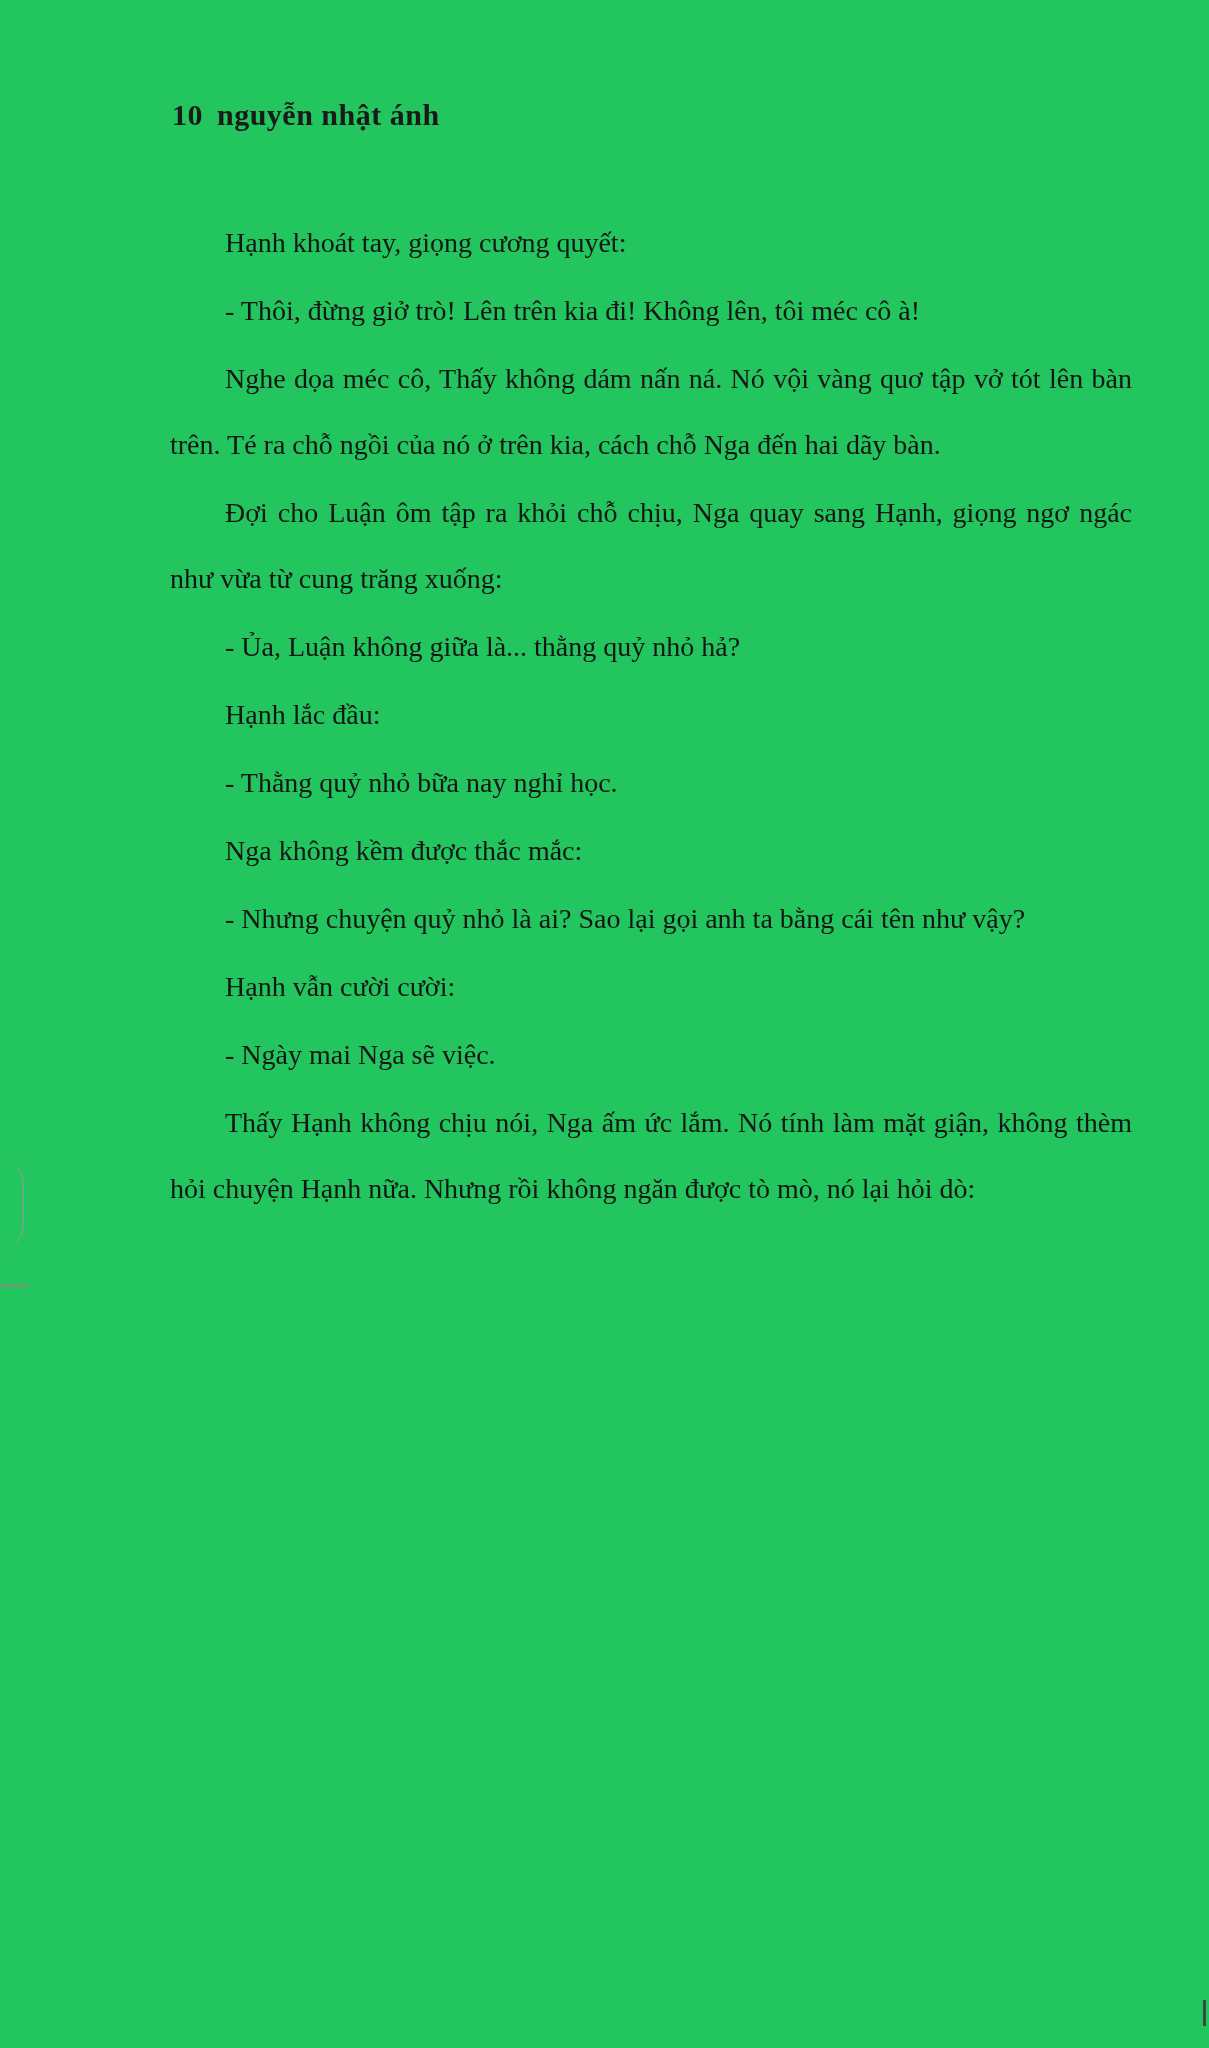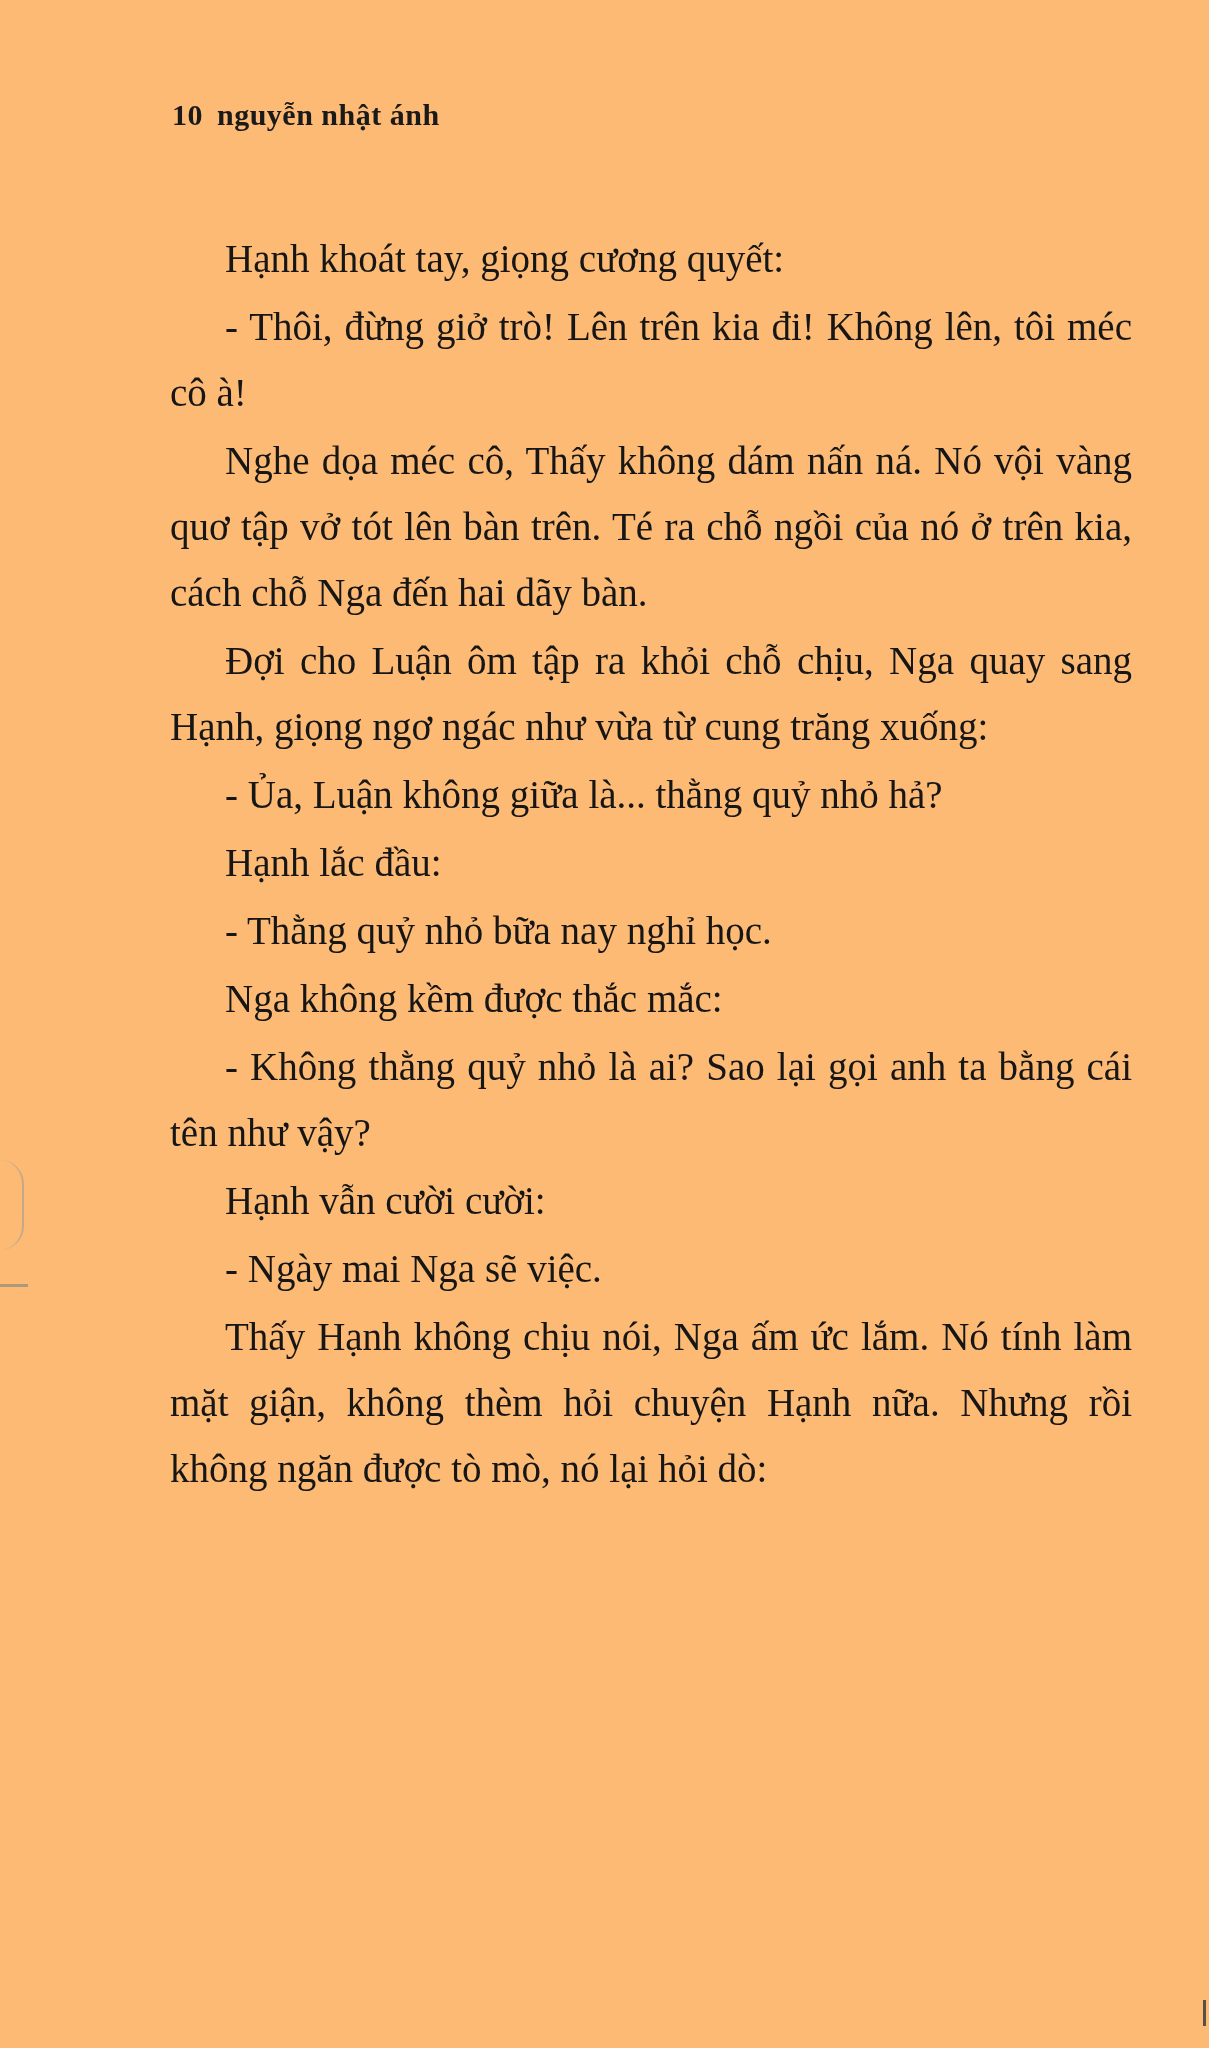--- a/index.html
+++ b/index.html
@@ -10,43 +10,43 @@
   body {
     width: 1209px;
     height: 2048px;
     position: relative;
     overflow: hidden;
     background: #fdfdfd;
   }
   .page {
     position: absolute;
     inset: 0;
-    background: #fdba74;
+    background: #22c55e;
   }
   .running-head {
     position: absolute;
     left: 172px;
     top: 98px;
     font-family: "Liberation Serif", "DejaVu Serif", serif;
     font-size: 30px;
     font-weight: bold;
     color: #1a1a1a;
     letter-spacing: 0.5px;
     white-space: nowrap;
   }
   .running-head .page-num {
     margin-right: 14px;
   }
   .body-text {
     position: absolute;
     left: 170px;
-    top: 226px;
+    top: 210px;
     width: 962px;
     font-family: "Liberation Serif", "DejaVu Serif", serif;
-    font-size: 39px;
+    font-size: 28px;
     line-height: 66px;
     color: #161616;
   }
   .body-text p {
     margin: 0 0 0 0;
     text-indent: 55px;
     text-align: justify;
     padding-bottom: 2px;
   }
   .scan-mark-left {
@@ -89,21 +89,21 @@
 
   <div class="body-text">
     <p>Hạnh khoát tay, giọng cương quyết:</p>
     <p>- Thôi, đừng giở trò! Lên trên kia đi! Không lên, tôi méc cô à!</p>
     <p>Nghe dọa méc cô, Thấy không dám nấn ná. Nó vội vàng quơ tập vở tót lên bàn trên. Té ra chỗ ngồi của nó ở trên kia, cách chỗ Nga đến hai dãy bàn.</p>
     <p>Đợi cho Luận ôm tập ra khỏi chỗ chịu, Nga quay sang Hạnh, giọng ngơ ngác như vừa từ cung trăng xuống:</p>
     <p>- Ủa, Luận không giữa là... thằng quỷ nhỏ hả?</p>
     <p>Hạnh lắc đầu:</p>
     <p>- Thằng quỷ nhỏ bữa nay nghỉ học.</p>
     <p>Nga không kềm được thắc mắc:</p>
-    <p>- Không thằng quỷ nhỏ là ai? Sao lại gọi anh ta bằng cái tên như vậy?</p>
+    <p>- Nhưng chuyện quỷ nhỏ là ai? Sao lại gọi anh ta bằng cái tên như vậy?</p>
     <p>Hạnh vẫn cười cười:</p>
     <p>- Ngày mai Nga sẽ việc.</p>
     <p>Thấy Hạnh không chịu nói, Nga ấm ức lắm. Nó tính làm mặt giận, không thèm hỏi chuyện Hạnh nữa. Nhưng rồi không ngăn được tò mò, nó lại hỏi dò:</p>
   </div>
 
   <div class="scan-mark-left"></div>
   <div class="scan-mark-left-dash"></div>
   <div class="scan-mark-right"></div>
 </div>
 

